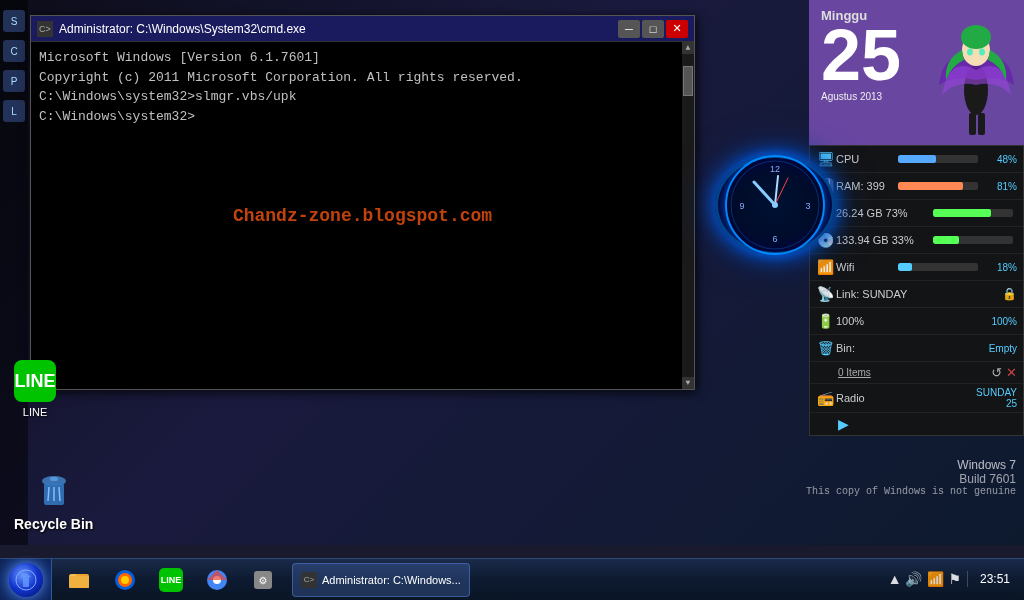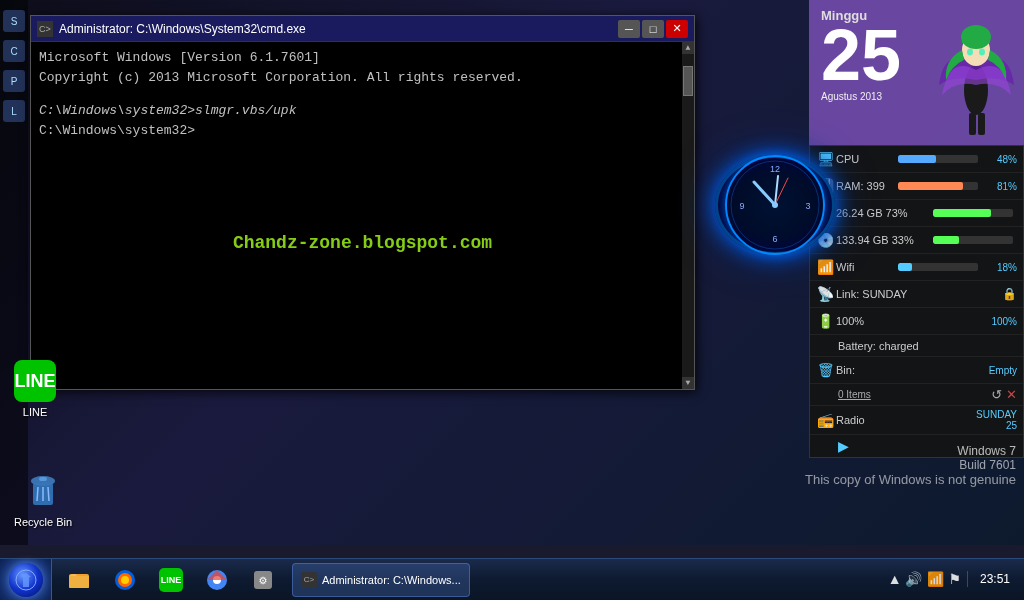--- a/index.html
+++ b/index.html
@@ -142,27 +142,26 @@
       color: #aaa;
       font-size: 8px;
       cursor: pointer;
     }
 
     .cmd-watermark {
       position: absolute;
       top: 50%;
       left: 50%;
       transform: translate(-50%, -50%);
-      color: #84cc16;
+      color: #c2410c;
       font-family: 'Courier New', monospace;
       font-size: 18px;
       font-weight: bold;
       pointer-events: none;
       white-space: nowrap;
-      margin-top: 27px;
     }
 
     
     .widget-panel {
       position: absolute;
       top: 0;
       right: 0;
       width: 215px;
     }
 
@@ -329,43 +328,45 @@
     .recycle-icon-img {
       width: 42px;
       height: 42px;
       display: flex;
       align-items: center;
       justify-content: center;
       font-size: 28px;
     }
     .recycle-label {
       color: white;
-      font-size: 11px;
+      font-size: 14px;
       text-shadow: 1px 1px 2px black;
+      font-weight: bold;
     }
 
     
     .not-genuine {
       position: absolute;
-      bottom: 58px;
+      bottom: 48px;
       right: 8px;
       text-align: right;
       pointer-events: none;
     }
     .not-genuine .win7-text {
       color: rgba(255,255,255,0.7);
       font-size: 12px;
     }
     .not-genuine .build-text {
       color: rgba(255,255,255,0.6);
       font-size: 12px;
     }
     .not-genuine .genuine-text {
       color: rgba(255,255,255,0.55);
-      font-size: 13px;
+      font-size: 10px;
+      font-family: Liberation Mono, monospace;
     }
 
     
     .taskbar {
       position: absolute;
       bottom: 0;
       left: 0;
       width: 1024px;
       height: 42px;
       background: linear-gradient(to bottom, #1a2a4a 0%, #0d1a30 50%, #0a1525 100%);
@@ -480,22 +481,22 @@
         <span class="cmd-title-text">Administrator: C:\Windows\System32\cmd.exe</span>
       </div>
       <div class="cmd-controls">
         <div class="cmd-btn cmd-btn-min">─</div>
         <div class="cmd-btn cmd-btn-max">□</div>
         <div class="cmd-btn cmd-btn-close">✕</div>
       </div>
     </div>
     <div class="cmd-body">
       <div>Microsoft Windows [Version 6.1.7601]</div>
-      <div>Copyright (c) 2013 Microsoft Corporation.  All rights reserved.</div>
-      <div style="margin-top:14px;font-style:italic;">C:\Windows\system32&gt;slmgr.vbs/upk</div>
+      <div>Copyright (c) 2011 Microsoft Corporation.  All rights reserved.</div>
+      <div style="margin-top:0;">C:\Windows\system32&gt;slmgr.vbs/upk</div>
       <div>C:\Windows\system32&gt;</div>
       <div class="cmd-watermark">Chandz-zone.blogspot.com</div>
       <div class="cmd-scrollbar">
         <div class="cmd-scrollbar-arrow">▲</div>
         <div class="cmd-scrollbar-thumb"></div>
         <div style="margin-top:auto;" class="cmd-scrollbar-arrow">▼</div>
       </div>
     </div>
   </div>
 
@@ -583,23 +584,20 @@
         <span class="sysmon-label">Link: SUNDAY</span>
         <span style="font-size:12px; color:#fa0;">🔒</span>
       </div>
 
       <div class="sysmon-row">
         <div class="sysmon-icon">🔋</div>
         <span class="sysmon-label">100%</span>
         <span class="sysmon-value">100%</span>
       </div>
 
-      <div class="sysmon-row">
-        <span class="sysmon-label" style="padding-left:22px;">Battery: charged</span>
-      </div>
 
       <div class="sysmon-row">
         <div class="sysmon-icon">🗑</div>
         <span class="sysmon-label">Bin:</span>
         <span class="sysmon-value">Empty</span>
       </div>
 
       <div class="sysmon-row">
         <span class="sysmon-label" style="padding-left:22px; font-size:10px; color:#aaa;text-decoration:underline;">0 Items</span>
         <span style="color:#aaa; font-size:13px; margin-left:4px; cursor:pointer;">↺</span>

